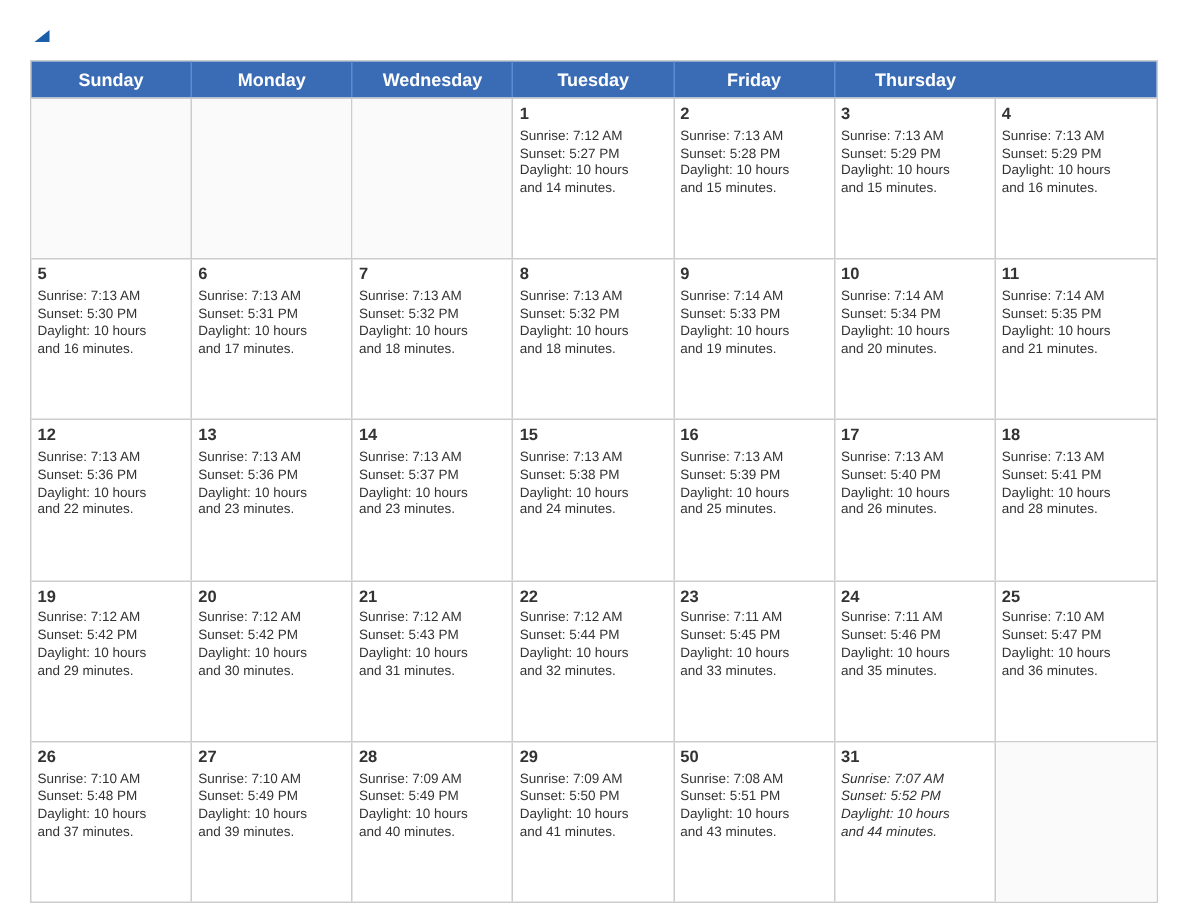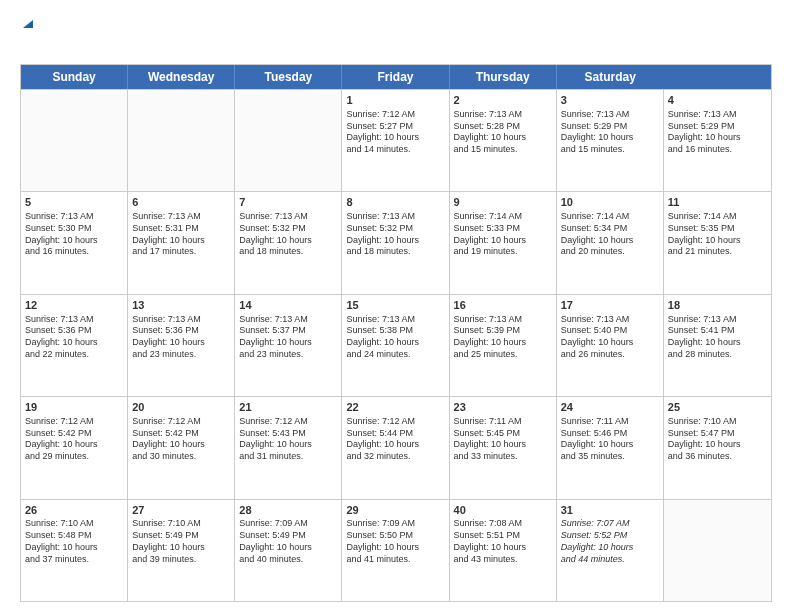--- a/index.html
+++ b/index.html
@@ -9,21 +9,20 @@
       font-family: Arial, sans-serif;
       background: #fff;
       overflow: hidden;
     }
     .page {
       width: 792px;
       height: 612px;
       padding: 16px 20px 10px 20px;
       display: flex;
       flex-direction: column;
-      gap: 24px;
     }
     .header {
       display: flex;
       justify-content: space-between;
       align-items: flex-start;
       margin-bottom: 10px;
     }
     .logo {
       display: flex;
       flex-direction: column;
@@ -126,25 +125,25 @@
     </div>
     <div class="title-block">
       <div class="month-title"></div>
       <div class="location"></div>
     </div>
   </div>
 
   <div class="calendar">
     <div class="cal-header" id="cal-header-row">
         <div class="cal-header-cell">Sunday</div>
+        <div class="cal-header-cell">Monday</div>
         <div class="cal-header-cell">Wednesday</div>
         <div class="cal-header-cell">Tuesday</div>
         <div class="cal-header-cell">Friday</div>
         <div class="cal-header-cell">Thursday</div>
-        <div class="cal-header-cell">Saturday</div>
       </div>
     <div class="cal-body" id="cal-body">
         <div class="cal-row">
           <div class="cal-cell empty"></div>
           <div class="cal-cell empty"></div>
           <div class="cal-cell empty"></div>
           <div class="cal-cell">
             <div class="cell-date">1</div>
             <div class="cell-info" style="white-space: pre-line;">Sunrise: 7:12 AM
 Sunset: 5:27 PM
@@ -349,21 +348,21 @@
 and 40 minutes.</div>
           </div>
           <div class="cal-cell">
             <div class="cell-date">29</div>
             <div class="cell-info" style="white-space: pre-line;">Sunrise: 7:09 AM
 Sunset: 5:50 PM
 Daylight: 10 hours
 and 41 minutes.</div>
           </div>
           <div class="cal-cell">
-            <div class="cell-date">40</div>
+            <div class="cell-date">50</div>
             <div class="cell-info" style="white-space: pre-line;">Sunrise: 7:08 AM
 Sunset: 5:51 PM
 Daylight: 10 hours
 and 43 minutes.</div>
           </div>
           <div class="cal-cell">
             <div class="cell-date">31</div>
             <div class="cell-info" style="white-space: pre-line; font-style: italic;">Sunrise: 7:07 AM
 Sunset: 5:52 PM
 Daylight: 10 hours

